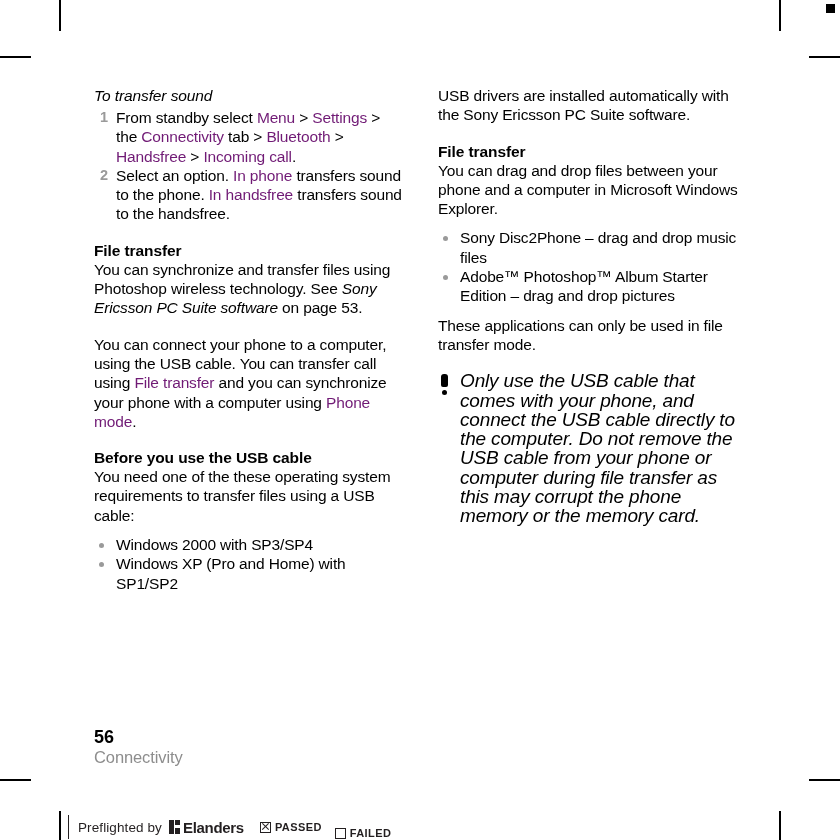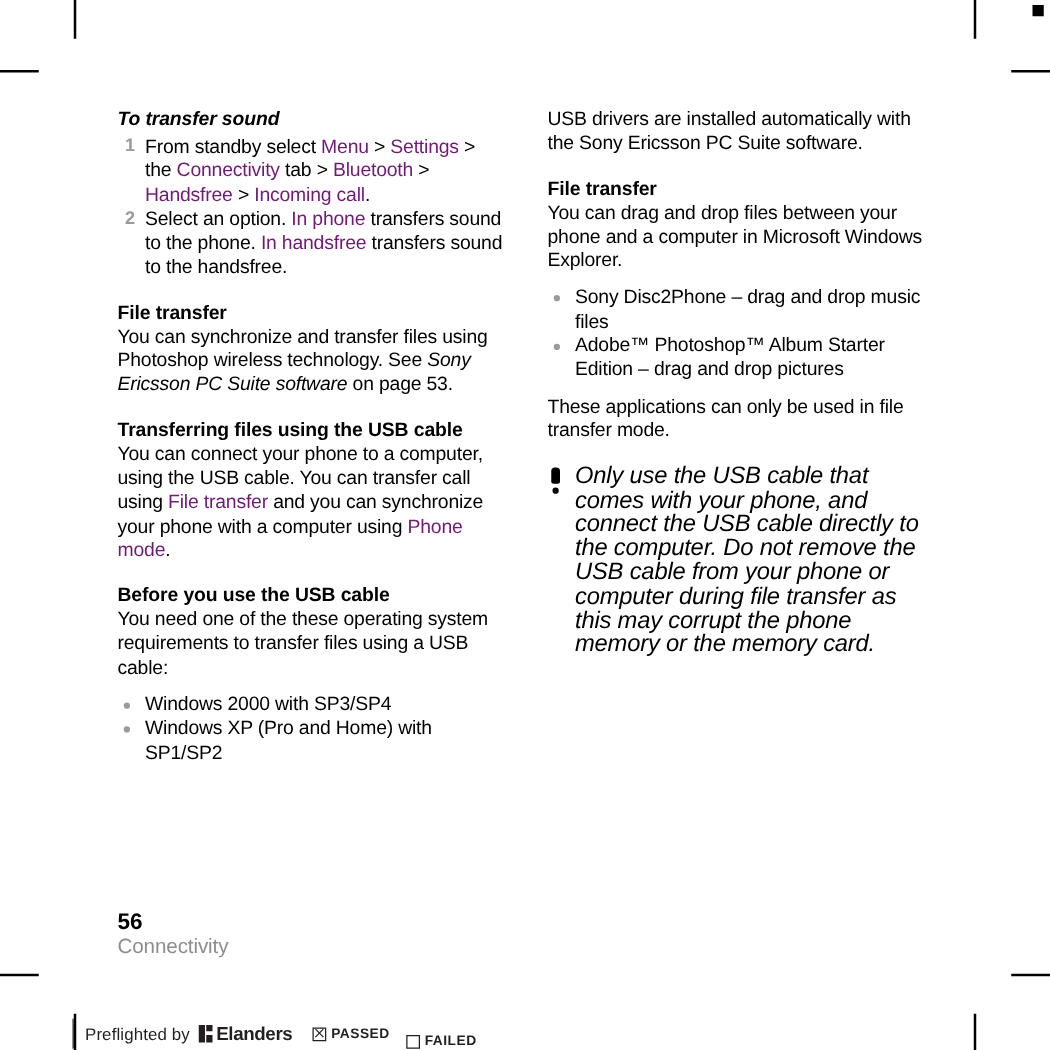--- a/index.html
+++ b/index.html
@@ -37,21 +37,21 @@
     display: flex;
     gap: 36px;
     align-items: flex-start;
   }
   .col { width: 308px; }
   .col.right { width: 308px; }
 
   
   .proc-title {
     font-size: 15.5px;
-    font-weight: bold;
+    font-weight: normal;
     font-style: italic;
     line-height: 20px;
     margin: 0 0 2px 0;
     letter-spacing: -0.1px;
   }
   h3.head {
     font-size: 15.5px;
     font-weight: bold;
     line-height: 19px;
     margin: 0;
@@ -172,21 +172,21 @@
   }
   .footer .chapter {
     font-size: 16.5px;
     color: #8d8d8d;
     letter-spacing: -0.1px;
   }
 
   
   .preflight {
     position: absolute;
-    left: 58px;
+    left: 68px;
     top: 815px;
     display: flex;
     align-items: center;
     height: 24px;
     padding-left: 9px;
     color: #231f20;
   }
   .preflight .pf-text {
     font-size: 13.5px;
     letter-spacing: 0.1px;
@@ -281,21 +281,20 @@
         </li>
       </ol>
 
       <div class="gap-lg"></div>
 
       <h3 class="head">File transfer</h3>
       <p class="body rich"><span>You can synchronize and transfer files using Photoshop wireless technology. See </span><span class="ital">Sony Ericsson PC Suite software</span><span> on page 53.</span></p>
 
       <div class="gap-lg"></div>
 
-      <h3 class="head">Transferring files using the USB cable</h3>
       <p class="body rich"><span>You can connect your phone to a computer, using the USB cable. You can transfer call using </span><span class="purple">File transfer</span><span> and you can synchronize your phone with a computer using </span><span class="purple">Phone mode</span><span>.</span></p>
 
       <div class="gap-lg"></div>
 
       <h3 class="head">Before you use the USB cable</h3>
       <p class="body">You need one of the these operating system requirements to transfer files using a USB cable:</p>
 
       <div class="gap-md"></div>
 
       <ul class="bullets">

